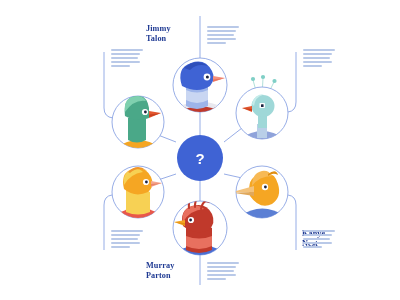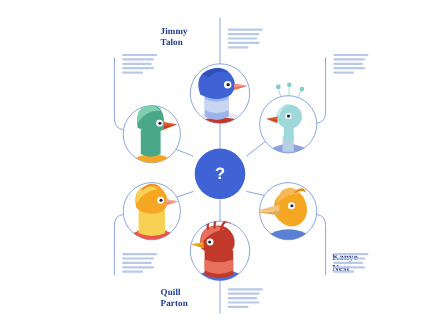--- a/index.html
+++ b/index.html
@@ -223,21 +223,21 @@
 
   <div class="node-label lbl-right" style="left:146px;top:24px;width:48px;">Jimmy
 Talon</div>
 
 
 
 
   <div class="node-label lbl-left" style="left:302px;top:229px;width:52px;">Kanye
 Nest</div>
 
-  <div class="node-label lbl-right" style="left:146px;top:261px;width:48px;">Quill
+  <div class="node-label lbl-right" style="left:146px;top:261px;width:48px;">Murray
 Parton</div>
 
   <div class="textblock" style="left:207px;top:26px;width:32px;">
     <div class="tl w100"></div>
     <div class="tl w92"></div>
     <div class="tl w84"></div>
     <div class="tl w92"></div>
     <div class="tl w58"></div>
   </div>
 

